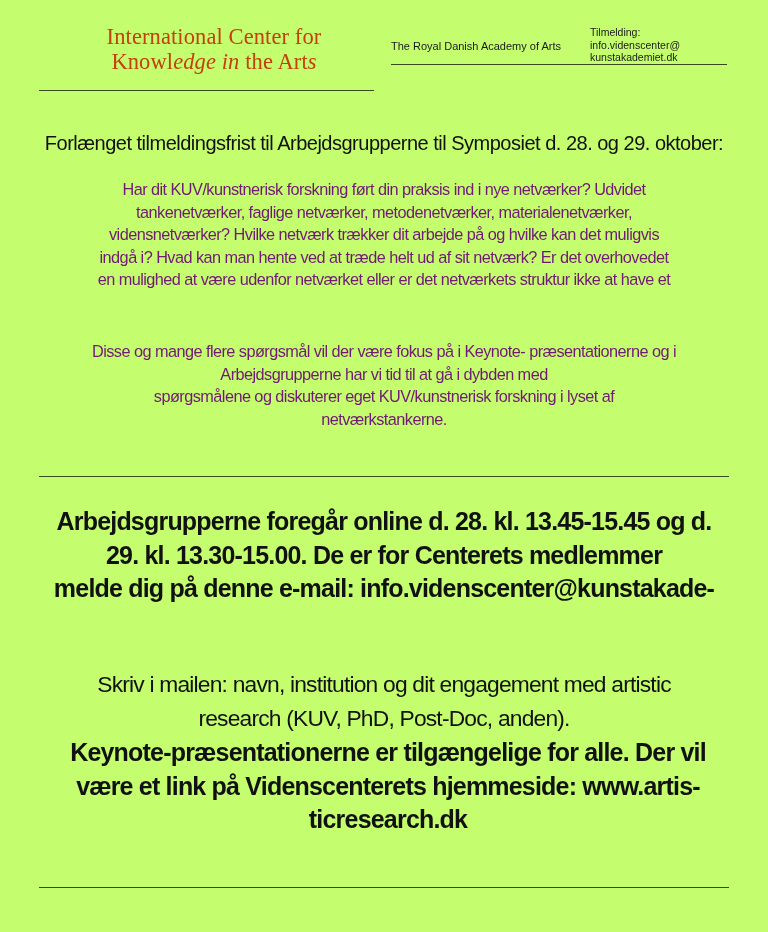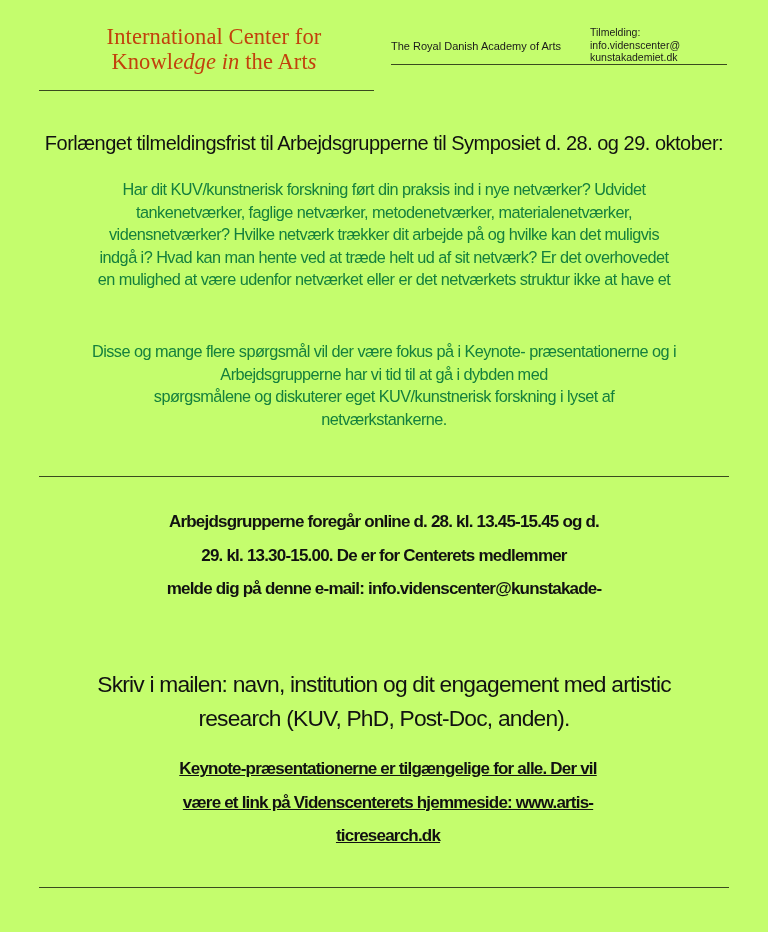--- a/index.html
+++ b/index.html
@@ -60,48 +60,48 @@
       color: #111;
     }
     .para {
       position: absolute;
       left: 20px;
       width: 728px;
       text-align: center;
       font-size: 16.3px;
       line-height: 22.5px;
       letter-spacing: -0.55px;
-      color: #15803d;
+      color: #701a75;
     }
     .p1 { top: 178px; }
     .p2 { top: 340px; }
     .big {
       position: absolute;
       left: 20px;
       width: 728px;
       text-align: center;
       font-weight: bold;
-      font-size: 17px;
+      font-size: 25px;
       line-height: 33.5px;
       letter-spacing: -0.8px;
       color: #111;
     }
     .b1 { top: 505px; }
     .big-normal {
       position: absolute;
       left: 20px;
       width: 728px;
       top: 668px;
       text-align: center;
       font-size: 22.8px;
       line-height: 33.5px;
       letter-spacing: -0.8px;
       color: #111;
     }
-    .b3 { top: 752px; left: 24px; text-decoration: underline; }
+    .b3 { top: 736px; left: 24px; }
     .line { display: block; white-space: nowrap; }
   </style>
 </head>
 <body>
 
 <div class="logo">
   <div>International Center for</div>
   <div><span>Knowl</span><span class="it">edge in</span><span> the Art</span><span class="it">s</span></div>
 </div>
 <div class="rule" style="left:39px; top:90px; width:335px;"></div>

